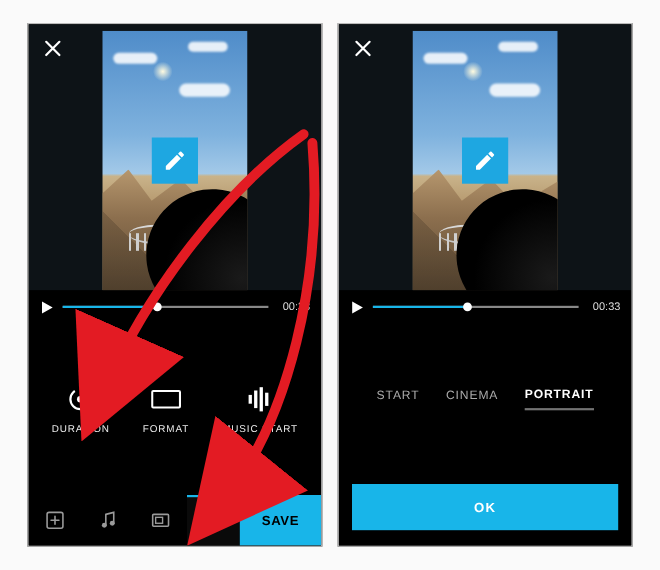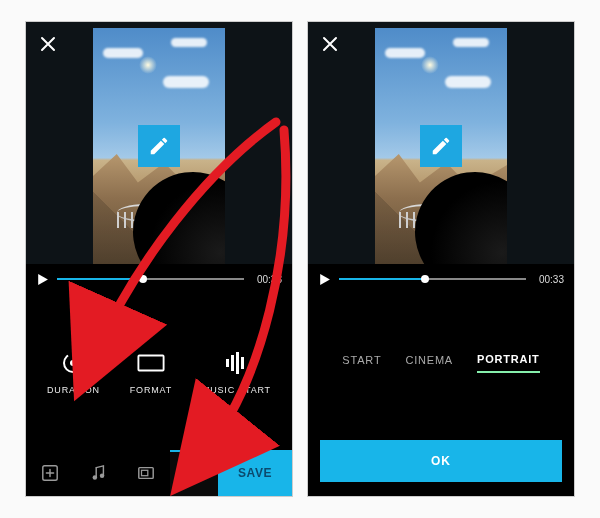--- a/index.html
+++ b/index.html
@@ -174,39 +174,39 @@
     cursor: pointer;
   }
   .tab.active {
     color: #fff;
     border-top: 2px solid #18b5e9;
     background: #0a0a0a;
   }
   .save-btn {
     width: 74px;
     background: #18b5e9;
-    color: #0c4a6e;
+    color: #000000;
     display: flex; align-items: center; justify-content: center;
     font-size: 12px; font-weight: 700; letter-spacing: 0.6px;
     cursor: pointer;
   }
   
   .aspect-row {
     display: flex;
     align-items: center;
     justify-content: center;
     gap: 24px;
     color: #aaa;
     font-size: 11px;
     letter-spacing: 0.8px;
   }
   .aspect-opt { cursor: pointer; padding-bottom: 6px; }
   .aspect-opt.selected {
     color: #fff; font-weight: 700;
-    border-bottom: 2px solid #86efac;
+    border-bottom: 2px solid #737373;
   }
   
   .ok-wrap {
     padding: 8px 12px 14px 12px;
     background: #000;
   }
   .ok-btn {
     width: 100%;
     height: 42px;
     background: #18b5e9;

